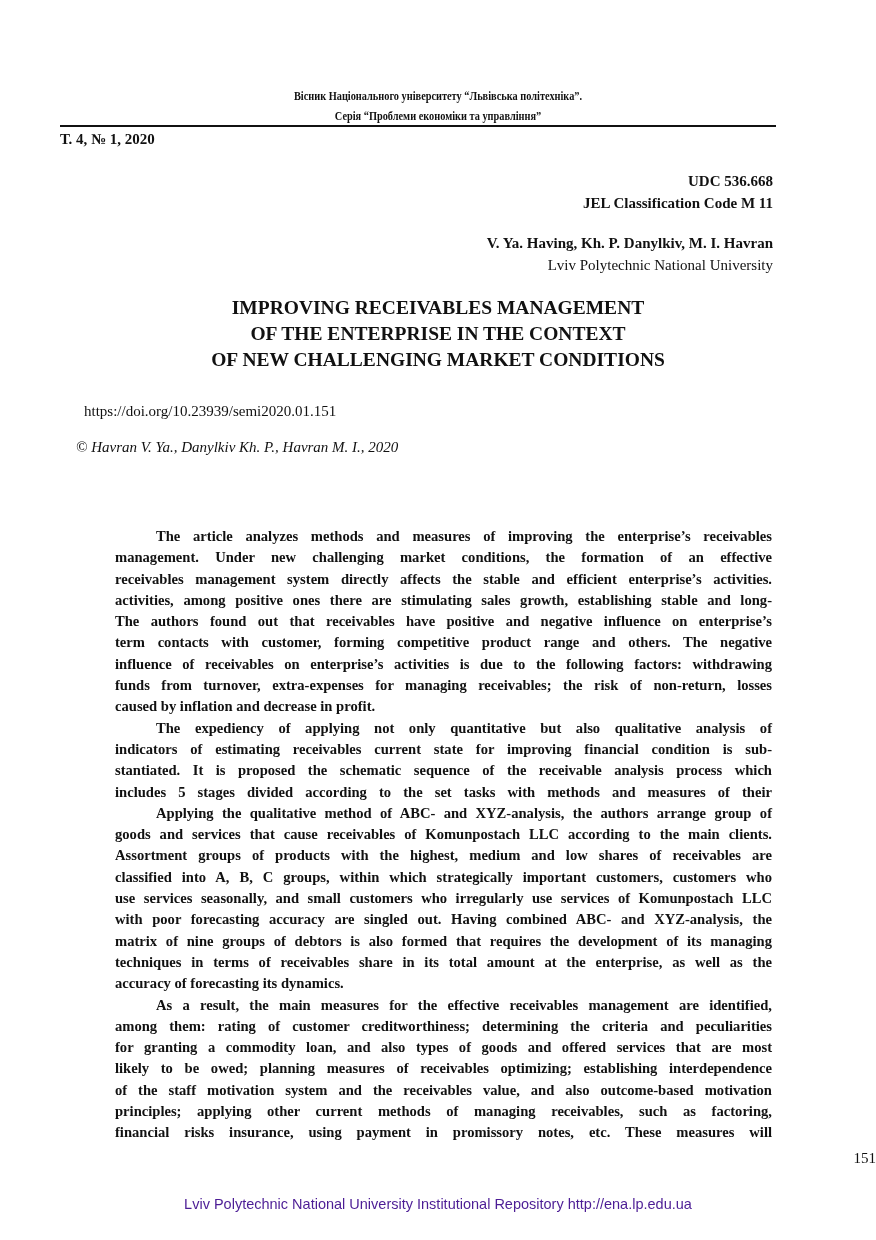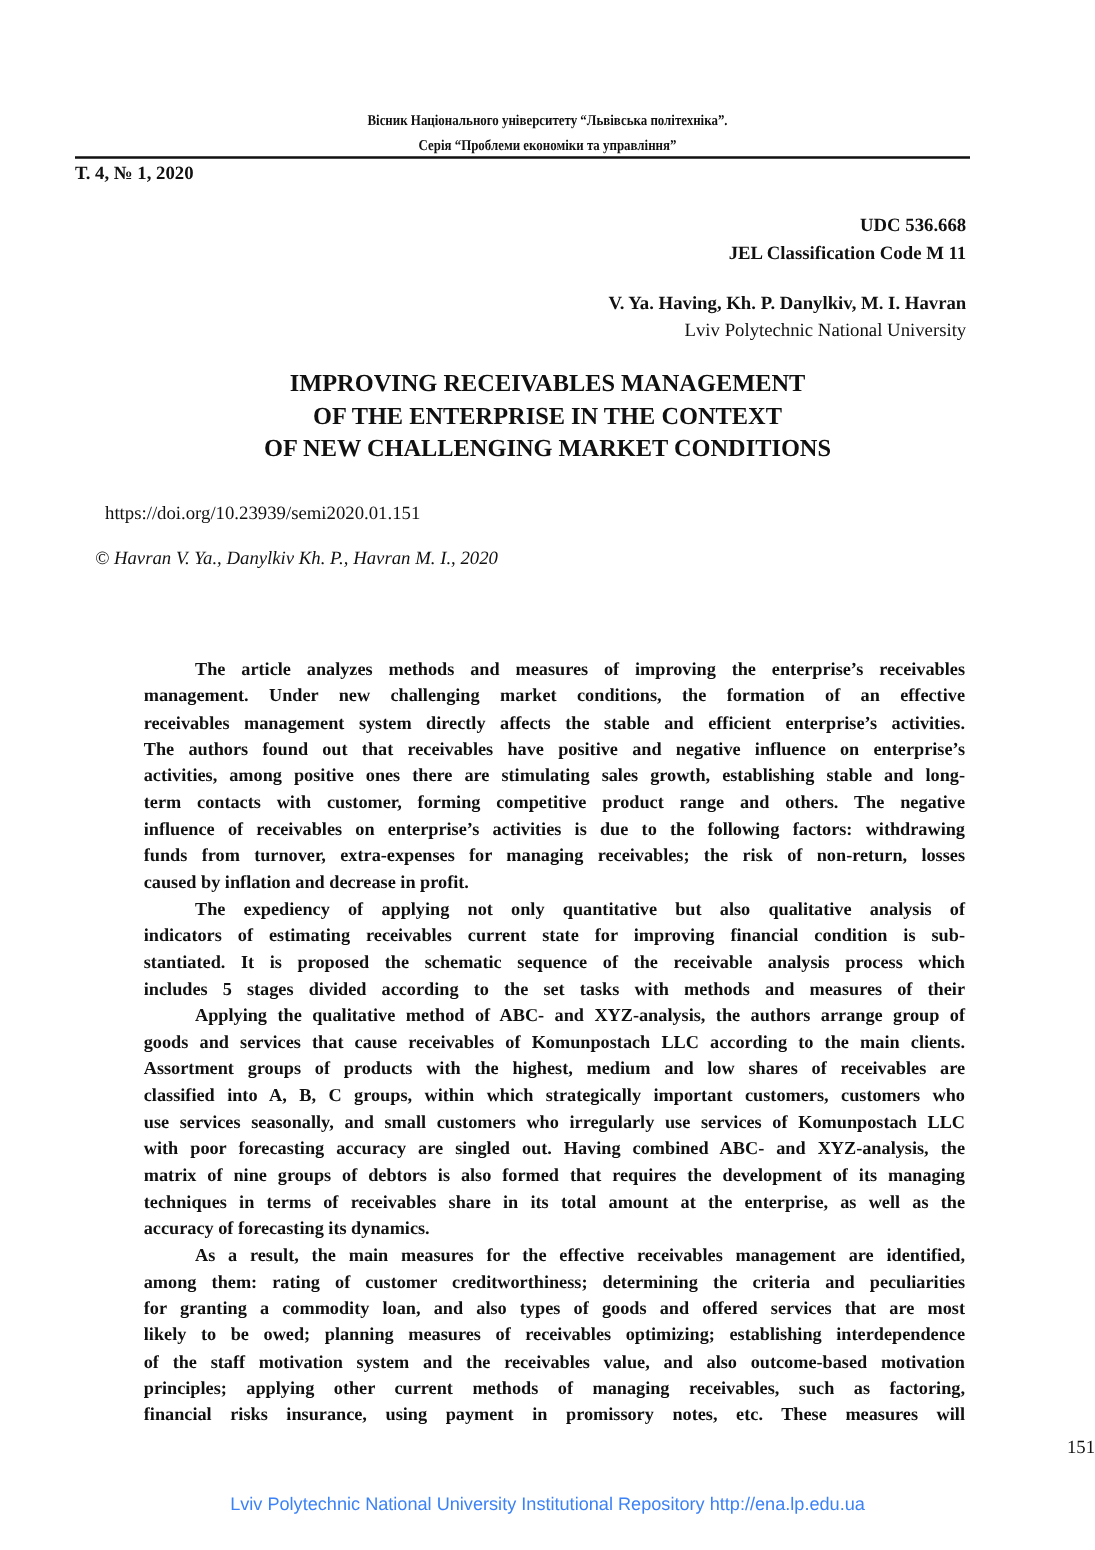--- a/index.html
+++ b/index.html
@@ -28,21 +28,21 @@
   .abstract { position: absolute; left: 115px; width: 657px; top: 484px;
     font-family: "Liberation Serif", serif; font-weight: bold; font-size: 14.6px; line-height: 21.3px; margin-top: 42px; }
   .abstract .line { display: block; text-align: justify; text-align-last: justify; white-space: nowrap;
     height: 21.3px; overflow: visible; }
   .abstract .line.last { text-align-last: left; }
   .abstract .line.indent { padding-left: 41px; }
 
   .page-number { position: absolute; left: 0; width: 876px; top: 1150px; text-align: right;
     font-family: "Liberation Serif", serif; font-size: 15px; }
   .repo-footer { position: absolute; left: 0; width: 876px; top: 1196px; text-align: center;
-    font-family: "Liberation Sans", sans-serif; font-size: 14.5px; color: #3b82f6; }
+    font-family: "Liberation Sans", sans-serif; font-size: 14.5px; color: #4c1d95; }
 </style>
 </head>
 <body>
 
 <div class="journal-header">
   <div>Вісник Національного університету “Львівська політехніка”.</div>
   <div>Серія “Проблеми економіки та управління”</div>
 </div>
 <div class="header-rule"></div>
 <div class="volume">Т. 4, № 1, 2020</div>
@@ -64,22 +64,22 @@
 </div>
 
 <div class="doi">https://doi.org/10.23939/semi2020.01.151</div>
 <div class="copyright">© Havran V. Ya., Danylkiv Kh. P., Havran M. I., 2020</div>
 
 <div class="abstract" id="abstract">
     <div>
       <span class="line indent">The article analyzes methods and measures of improving the enterprise’s receivables</span>
       <span class="line">management. Under new challenging market conditions, the formation of an effective</span>
       <span class="line">receivables management system directly affects the stable and efficient enterprise’s activities.</span>
+      <span class="line">activities, among positive ones there are stimulating sales growth, establishing stable and long-</span>
       <span class="line">The authors found out that receivables have positive and negative influence on enterprise’s</span>
-      <span class="line">activities, among positive ones there are stimulating sales growth, establishing stable and long-</span>
       <span class="line">term contacts with customer, forming competitive product range and others. The negative</span>
       <span class="line">influence of receivables on enterprise’s activities is due to the following factors: withdrawing</span>
       <span class="line">funds from turnover, extra-expenses for managing receivables; the risk of non-return, losses</span>
       <span class="line last">caused by inflation and decrease in profit.</span>
     </div>
     <div>
       <span class="line indent">The expediency of applying not only quantitative but also qualitative analysis of</span>
       <span class="line">indicators of estimating receivables current state for improving financial condition is sub-</span>
       <span class="line">stantiated. It is proposed the schematic sequence of the receivable analysis process which</span>
       <span class="line">includes 5 stages divided according to the set tasks with methods and measures of their</span>

